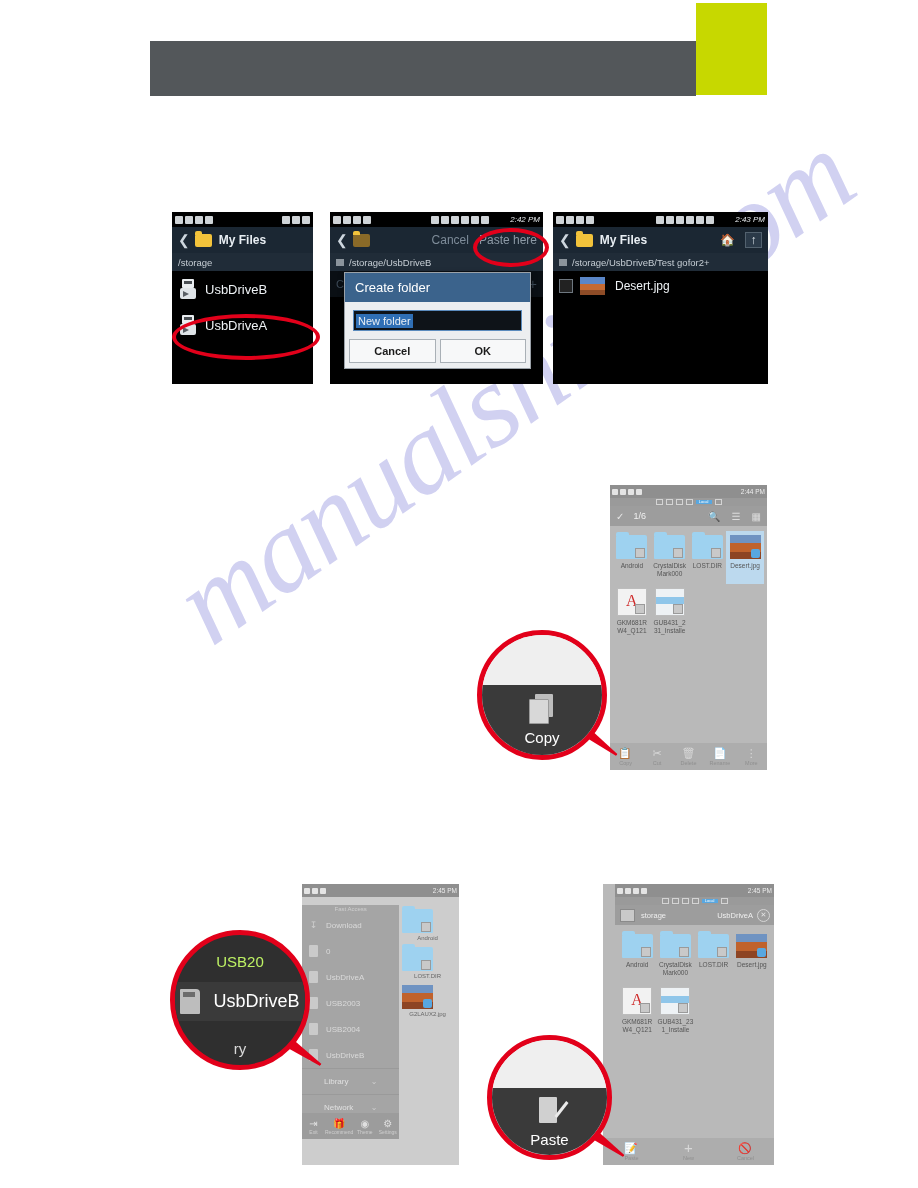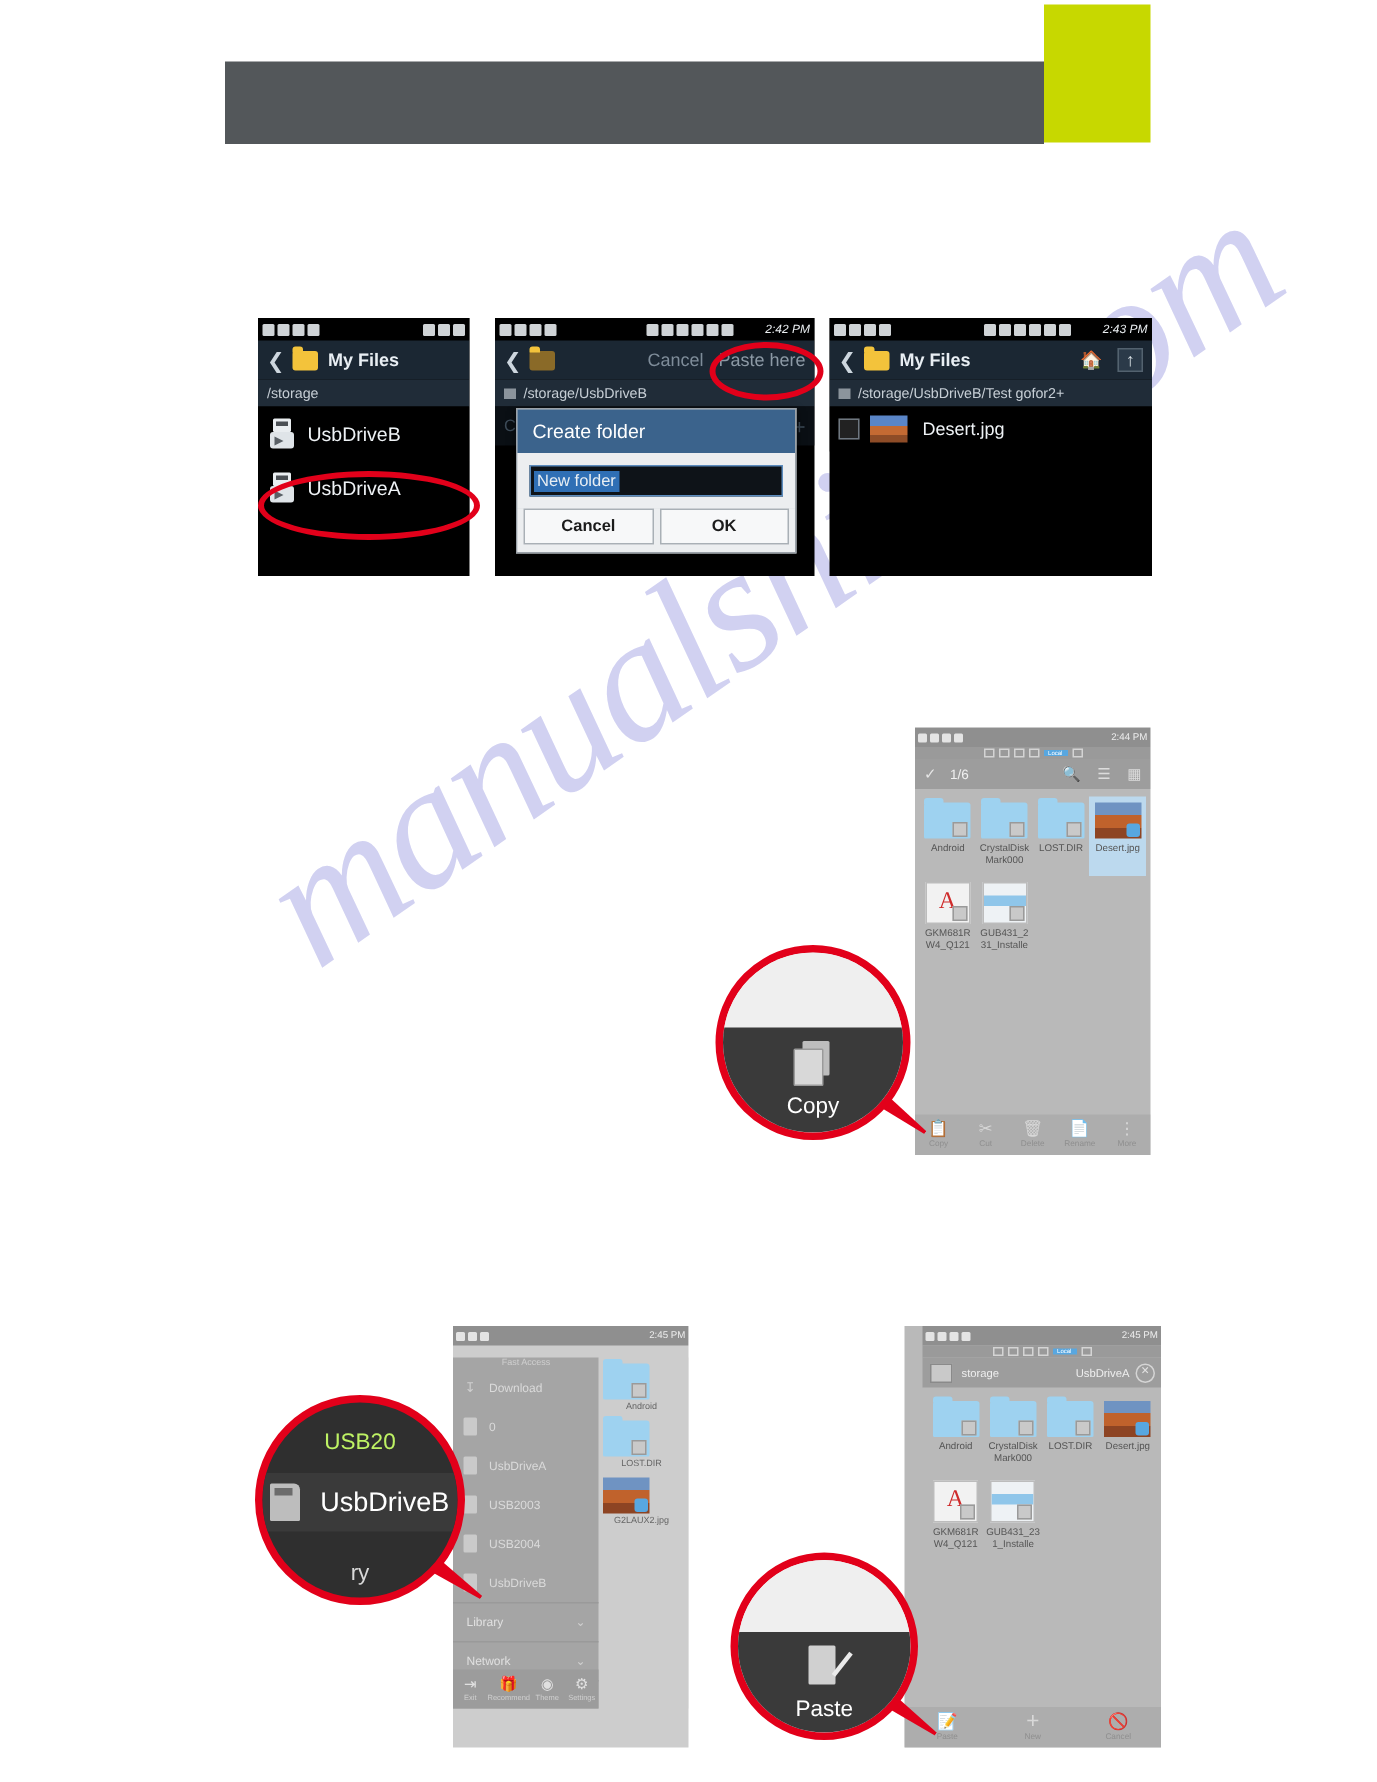--- a/index.html
+++ b/index.html
@@ -124,21 +124,21 @@
   .g-bi .gly{color:#d8d8d8;font-size:11px;line-height:12px;display:block;}
   .g-bi .bl{color:#8f8f8f;font-size:5.5px;display:block;margin-top:1px;}
 
   
   .drawer{position:absolute;left:0;top:21px;bottom:26px;width:62%;background:#a5a5a5;}
   .dw-hdr{text-align:center;color:#cfcfcf;font-size:6px;padding-top:1px;}
   .dw-item{display:flex;align-items:center;height:26px;padding:0 7px;box-sizing:border-box;gap:8px;}
   .dw-ico{width:9px;height:12px;background:#cacaca;border-radius:1px;flex:none;}
   .dw-ico.dl{background:none;color:#cfcfcf;font-size:9px;line-height:12px;text-align:center;}
   .dw-nm{color:#dadada;font-size:8px;}
-  .dw-sec{display:flex;align-items:center;height:26px;padding:0 9px;box-sizing:border-box;border-top:1px solid #9a9a9a;}
+  .dw-sec{display:flex;align-items:center;height:26px;padding:0 22px;box-sizing:border-box;border-top:1px solid #9a9a9a;}
   .dw-sec .t{color:#e0e0e0;font-size:8px;}
   .dw-sec .ch{margin-left:auto;color:#cfcfcf;font-size:8px;}
   .dw-bottom{position:absolute;left:0;bottom:0;width:100%;height:26px;background:#9c9c9c;display:flex;align-items:center;}
   .dw-bi{flex:1;text-align:center;}
   .dw-bi .gly{color:#e0e0e0;font-size:10px;display:block;line-height:11px;}
   .dw-bi .bl{color:#cfcfcf;font-size:5px;display:block;}
 
   .right-pane{position:absolute;right:0;top:21px;bottom:26px;width:40%;background:#cdcdcd;padding:4px 0 0;box-sizing:border-box;}
   .rp-cell{text-align:center;margin-bottom:6px;}
   .rp-lab{color:#666;font-size:6px;margin-top:2px;}

